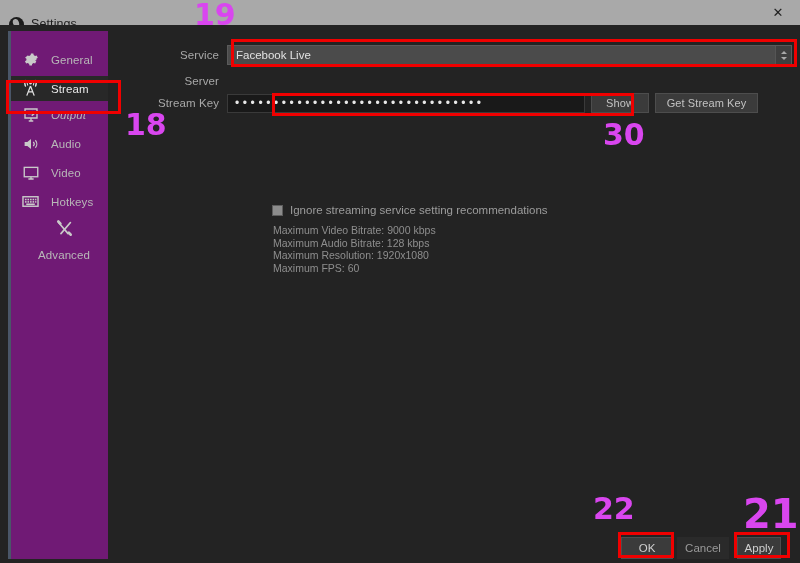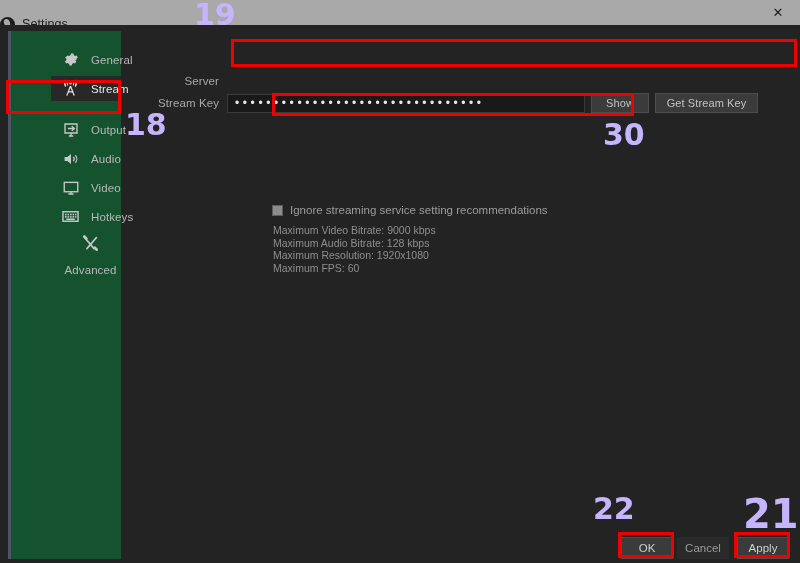--- a/index.html
+++ b/index.html
@@ -23,20 +23,21 @@
     left: 0; top: 0;
     width: 800px; height: 25px;
     background: #a9a9a9;
     display: flex;
     align-items: center;
   }
   #titlebar-left {
     display: flex;
     align-items: center;
     gap: 7px;
+    padding-left: 9px;
     flex: 1;
     margin-top: 23px;
   }
   .obs-logo {
     width: 15px; height: 15px;
     border-radius: 50%;
     background: #1b1b1b;
     position: relative;
     flex: none;
   }
@@ -69,25 +70,24 @@
     position: absolute;
     left: 0; top: 25px;
     width: 800px; height: 538px;
     background: #232323;
   }
 
   
   #sidebar {
     position: absolute;
     left: 8px; top: 6px;
-    width: 113px; height: 528px;
-    background: #14532d;
+    width: 100px; height: 528px;
+    background: #701a75;
     border-left: 3px solid #4a5668;
     box-sizing: border-box;
-    padding-left: 40px;
   }
   .nav-item {
     position: relative;
     height: 25px;
     display: flex;
     align-items: center;
     padding-left: 9px;
     gap: 10px;
     margin-top: 0;
   }
@@ -249,21 +249,21 @@
 
   
   .anno-box {
     position: absolute;
     border: 3px solid #f00000;
     box-sizing: border-box;
     pointer-events: none;
   }
   .anno-num {
     position: absolute;
-    color: #c4b5fd;
+    color: #d946ef;
     font-family: "DejaVu Sans", sans-serif;
     font-weight: bold;
     line-height: 1;
     pointer-events: none;
   }
 </style>
 </head>
 <body>
 
 <div id="app">
@@ -295,21 +295,21 @@
           <svg width="19" height="19" viewBox="0 0 24 24" fill="none" stroke="#e2e2e2" stroke-width="1.5">
             <circle cx="12" cy="5.4" r="1.5" fill="#e2e2e2" stroke="none"></circle>
             <path d="M8.6 2.6a5.2 5.2 0 000 5.6M15.4 2.6a5.2 5.2 0 010 5.6"></path>
             <path d="M5.9 1.2a8.4 8.4 0 000 8.4M18.1 1.2a8.4 8.4 0 010 8.4"></path>
             <path d="M12 8.8L7.3 21M12 8.8L16.7 21M9 16.2h6" stroke-width="1.6"></path>
           </svg>
         </span>
         <span class="nav-label">Stream</span>
       </div>
 
-      <div class="nav-item" style="margin-top:16px;">
+      <div class="nav-item" style="margin-top:1px;font-style:italic;">
         <span class="nav-icon">
           <svg width="18" height="18" viewBox="0 0 24 24" fill="none" stroke="#c9c9c9" stroke-width="1.8">
             <path d="M4 4h16v12H4z"></path>
             <path d="M9 20h6M12 16v4"></path>
             <path d="M8 10h8M13 7l3.5 3L13 13" fill="none"></path>
           </svg>
         </span>
         <span class="nav-label">Output</span>
       </div>
 
@@ -363,20 +363,30 @@
             <path d="M4.2 3.2l2.6 2.6" stroke-width="3.4"></path>
             <path d="M17.4 17.2l2.4 2.6" stroke-width="3.4"></path>
           </svg>
         </span>
         <span class="nav-label">Advanced</span>
       </div>
     </div>
 
     <div id="content">
 
+      <div class="form-row" style="top:20px; width:673px;">
+        <div class="row-label">Service</div>
+        <div class="combo" style="width:565px;">
+          <span class="combo-text">Facebook Live</span>
+          <span class="spinner">
+            <span class="arrow up"></span>
+            <span class="arrow down"></span>
+          </span>
+        </div>
+      </div>
 
       <div class="form-row" style="top:46px; width:673px;">
         <div class="row-label">Server</div>
       </div>
 
       <div class="form-row" style="top:68px; width:673px;">
         <div class="row-label">Stream Key</div>
         <div class="key-input" style="width:358px;">
           <span class="key-dots">••••••••••••••••••••••••••••••••</span>
         </div>
@@ -391,21 +401,21 @@
 
       <div id="info-block">
         <div class="info-line">Maximum Video Bitrate: 9000 kbps</div>
         <div class="info-line">Maximum Audio Bitrate: 128 kbps</div>
         <div class="info-line">Maximum Resolution: 1920x1080</div>
         <div class="info-line">Maximum FPS: 60</div>
       </div>
 
       <div class="dlg-btn" style="left:494px; top:512px; width:52px;">OK</div>
       <div class="dlg-btn ghost" style="left:550px; top:512px; width:52px;">Cancel</div>
-      <div class="dlg-btn" style="left:610px; top:512px; width:52px;">Apply</div>
+      <div class="dlg-btn" style="left:610px; top:512px; width:44px;">Apply</div>
     </div>
   </div>
 
   <div class="anno-box" style="left:6px; top:80px; width:115px; height:34px;"></div>
   <div class="anno-box" style="left:231px; top:39px; width:566px; height:28px;"></div>
   <div class="anno-box" style="left:272px; top:93px; width:362px; height:23px;"></div>
   <div class="anno-box" style="left:618px; top:532px; width:56px; height:26px;"></div>
   <div class="anno-box" style="left:734px; top:532px; width:56px; height:26px;"></div>
 
   <div class="anno-num" style="left:194px; top:0px; font-size:30px;">19</div>

